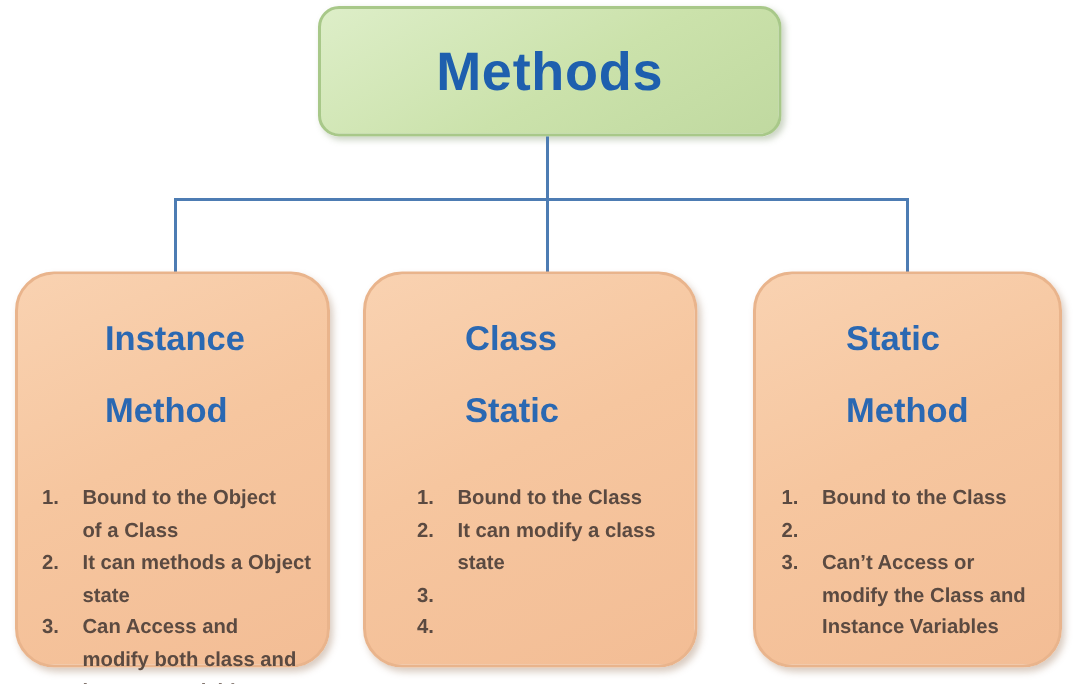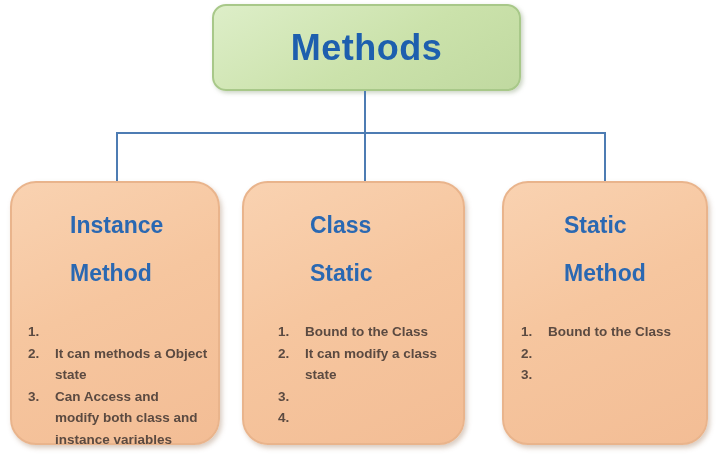--- a/index.html
+++ b/index.html
@@ -113,20 +113,22 @@
   <div class="line line-drop-left"></div>
   <div class="line line-drop-center"></div>
   <div class="line line-drop-right"></div>
 
   <div class="node node-instance">
     <div class="node-title">Instance
 Method</div>
     <ol class="node-list">
       <li>
         <span class="item-num">1.</span>
+        <span class="item-text">Bound to the Object
+of a Class</span>
       </li>
       <li>
         <span class="item-num">2.</span>
         <span class="item-text">It can methods a Object
 state</span>
       </li>
       <li>
         <span class="item-num">3.</span>
         <span class="item-text">Can Access and
 modify both class and
@@ -163,17 +165,20 @@
     <ol class="node-list">
       <li>
         <span class="item-num">1.</span>
         <span class="item-text">Bound to the Class</span>
       </li>
       <li>
         <span class="item-num">2.</span>
       </li>
       <li>
         <span class="item-num">3.</span>
+        <span class="item-text">Can’t Access or
+modify the Class and
+Instance Variables</span>
       </li>
     </ol>
   </div>
 
 </div>
 
 </body></html>

